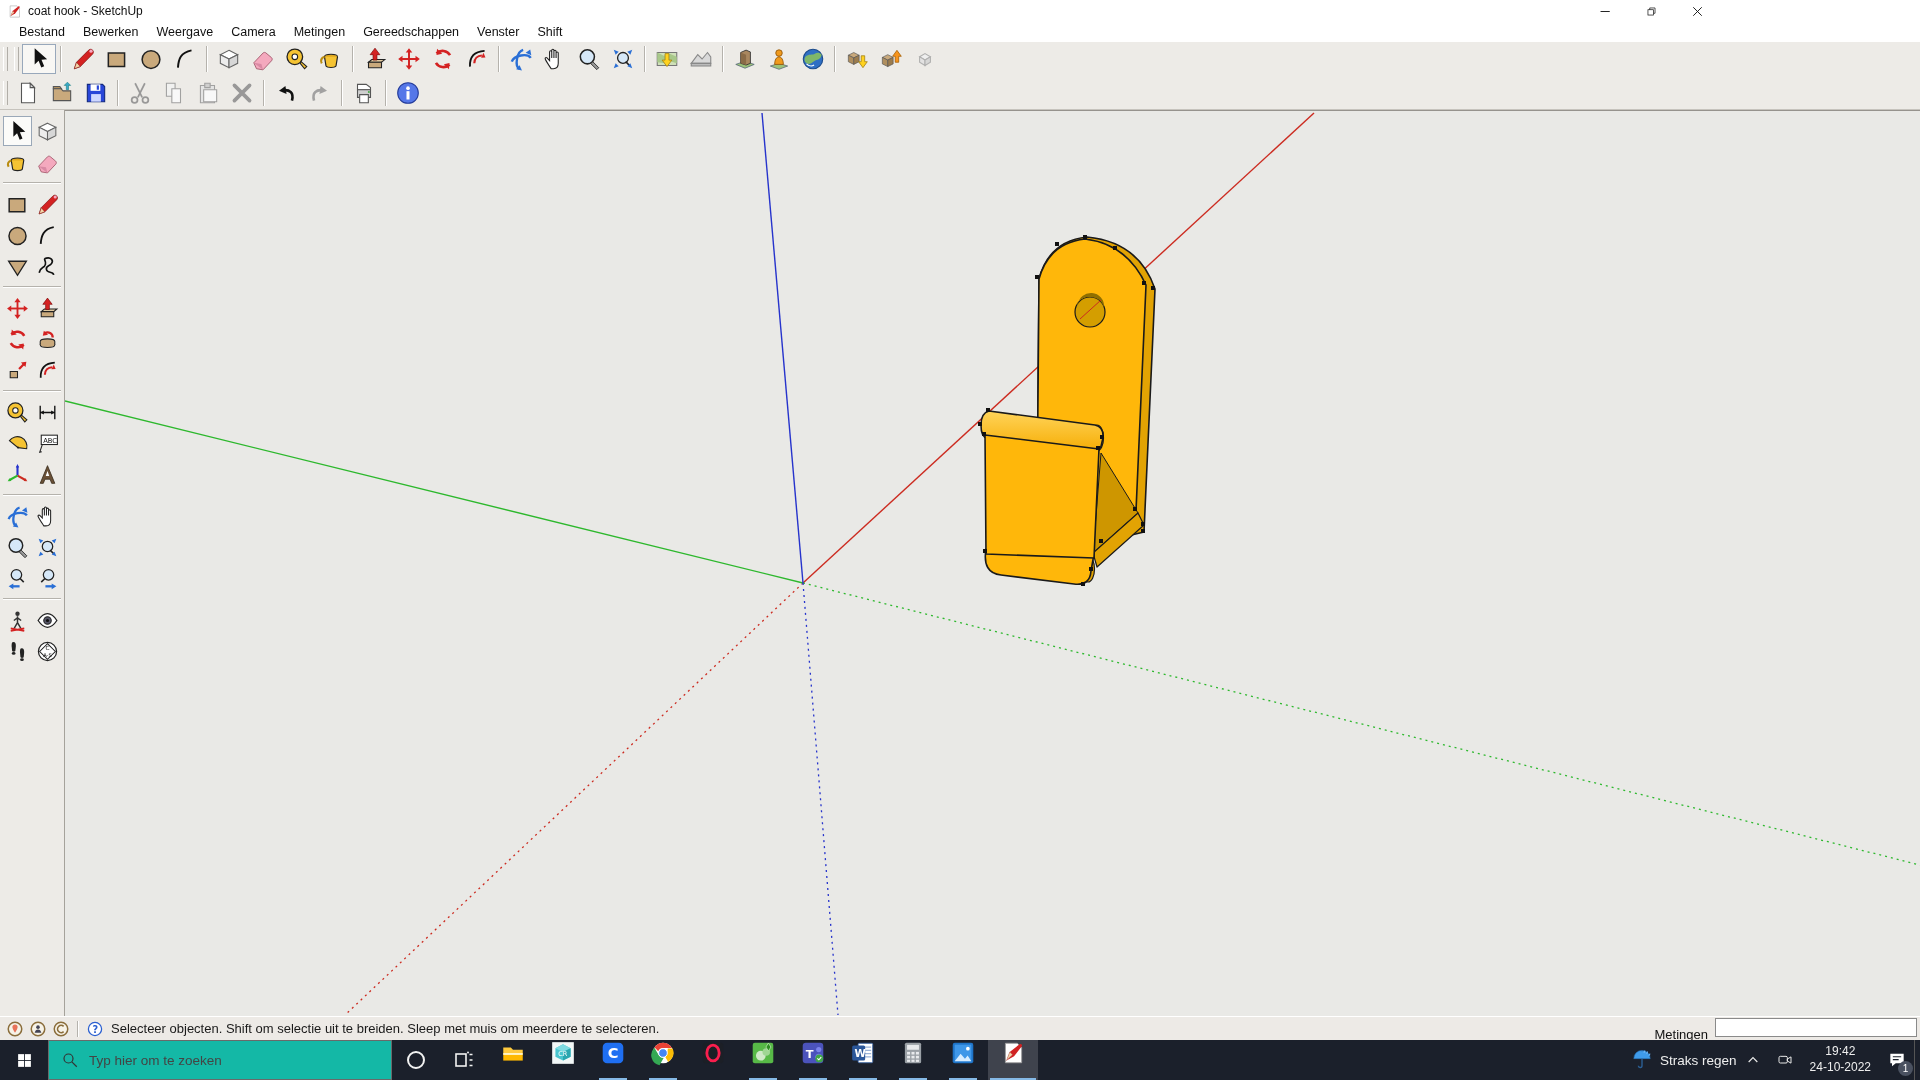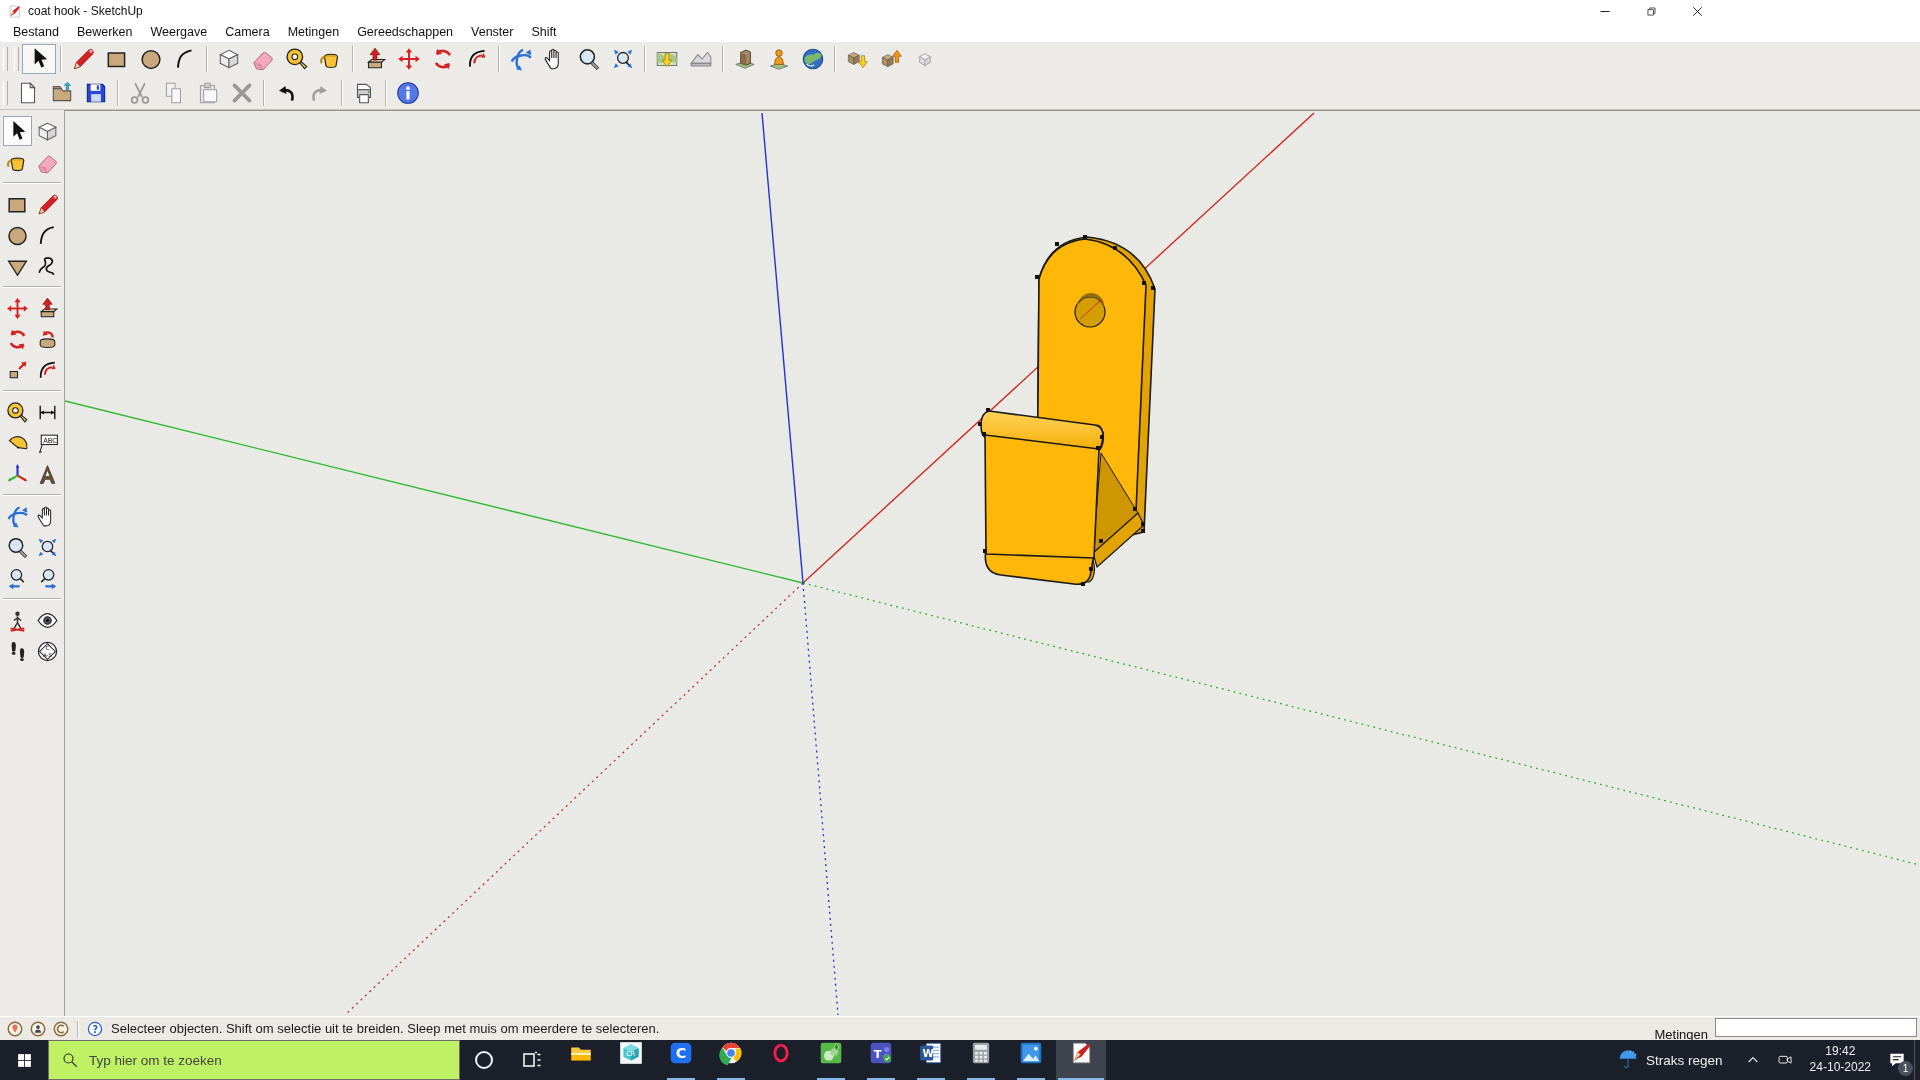--- a/index.html
+++ b/index.html
@@ -7,21 +7,21 @@
        font-family:"Liberation Sans",sans-serif;background:#fff}
   
   .titlebar{position:absolute;left:0;top:0;width:1720px;height:22px;background:#fff;
             display:flex;align-items:center}
   .title-icon{width:15px;height:15px;margin:0 6px 0 7px;flex:0 0 auto}
   .title-text{font-size:12px;color:#111}
   .win-controls{margin-left:auto;display:flex}
   .win-btn{width:46px;height:22px;display:flex;align-items:center;justify-content:center;cursor:default}
   
   .menubar{position:absolute;left:0;top:22px;width:1920px;height:20px;background:#fff;
-           display:flex;align-items:center;padding-left:4px;box-sizing:border-box}
+           display:flex;align-items:center;padding-left:10px;box-sizing:border-box}
   .menu-item{font-size:12.5px;color:#111;padding:2px 9px;white-space:nowrap}
   
   .toolbar{position:absolute;left:0;width:1920px;background:#edebe7;display:flex;align-items:center}
   #toolbar1{top:42px;height:34px}
   #toolbar2{top:76px;height:34px;border-bottom:1px solid #c6c3bd;box-sizing:border-box}
   .grip{width:3px;height:24px;border-left:1px solid #fff;border-right:1px solid #b1aea8;margin:0 3px}
   .tbtn{width:34px;height:30px;display:flex;align-items:center;justify-content:center;
         border:1px solid transparent;box-sizing:border-box}
   .tbtn.active{background:#f8f7f4;border:1px solid #98a8bb}
   .tbtn.disabled{opacity:.9}
@@ -45,30 +45,30 @@
   .sb-circles{display:flex;gap:5px;margin-left:6px}
   .sb-div{width:1px;height:16px;background:#b5b2ac;border-right:1px solid #fff;margin:0 7px}
   .sb-hint{margin-left:7px}
   .metingen-label{position:absolute;right:212px;top:10px;font-size:13px;color:#111}
   .metingen-box{position:absolute;right:3px;top:1px;width:202px;height:19px;background:#fff;
                 border:1px solid #8a8a8a;font-size:12px;padding:0 4px;box-sizing:border-box;font-family:"Liberation Sans",sans-serif}
   
   .taskbar{position:absolute;left:0;top:1040px;width:1920px;height:40px;background:var(--taskbar-bg,#1b202b);
            display:flex;align-items:center;color:#eee}
   .tb-cell{width:48px;height:40px;display:flex;align-items:center;justify-content:center;position:relative}
-  .searchbox{width:412px;height:40px;background:#bef264;border:1px solid #6a6a6a;box-sizing:border-box;
+  .searchbox{width:344px;height:40px;background:#14b8a6;border:1px solid #6a6a6a;box-sizing:border-box;
              display:flex;align-items:center;gap:10px;padding-left:12px}
   .search-ph{color:#444;font-size:13.5px}
   .tb-app{width:50px;height:40px;display:flex;align-items:flex-start;justify-content:center;position:relative}
   .tb-app.running::after{content:"";position:absolute;left:11px;right:11px;bottom:0;height:2px;
                          background:var(--accent-underline,#85b9e6)}
   .tb-app.active-app{background:rgba(255,255,255,.16)}
   .tb-app.active-app::after{left:2px;right:2px}
   .tray{position:absolute;right:0;top:0;height:40px;display:flex;align-items:center}
-  .weather{display:flex;align-items:center;gap:7px;font-size:13.5px;margin-right:14px}
+  .weather{display:flex;align-items:center;gap:7px;font-size:13.5px;margin-right:0}
   .tray-ic{width:26px;height:40px;display:flex;align-items:center;justify-content:center;margin:0 3px}
   .clock{text-align:center;font-size:12px;line-height:1.3;margin:0 9px;white-space:nowrap}
   .notif{position:relative;width:34px;height:40px;display:flex;align-items:center;justify-content:center}
   .badge{position:absolute;right:1px;bottom:4px;width:15px;height:15px;border-radius:50%;background:#4a5160;
          color:#fff;font-size:10px;display:flex;align-items:center;justify-content:center}
   .show-desktop{width:6px;height:40px;border-left:1px solid #555;box-sizing:border-box}
 </style>
 </head>
 <body>
 

